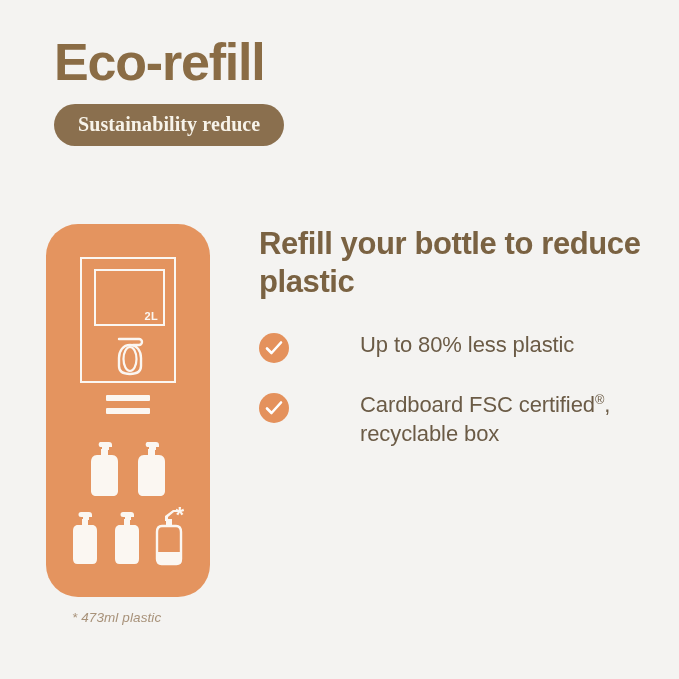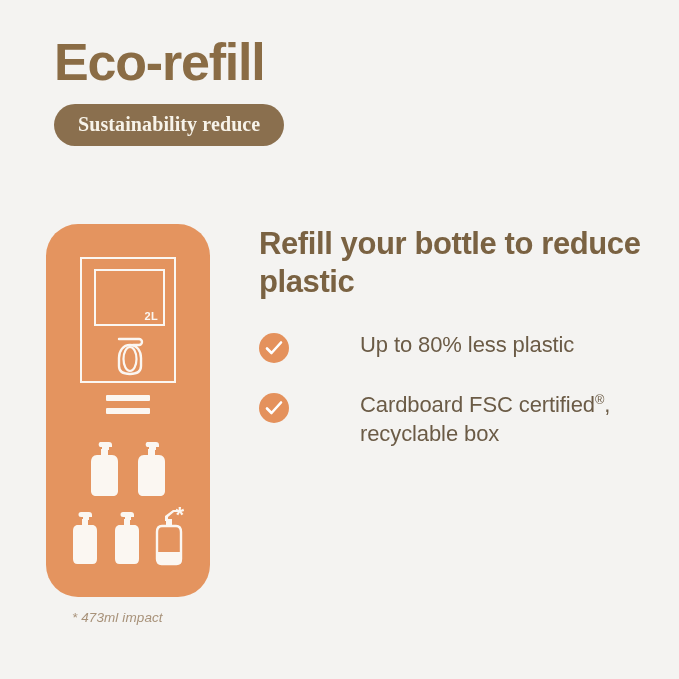--- a/index.html
+++ b/index.html
@@ -269,21 +269,21 @@
         <rect x="13" y="12" width="6" height="7" fill="#fbf7f2"></rect>
         <path d="M9 19 h14 c3.5 0 5 2.5 5 6 v27 c0 3 -1.5 5 -4.5 5 h-15 c-3 0 -4.5 -2 -4.5 -5 v-27 c0 -3.5 1.5 -6 5 -6 z" fill="none" stroke="#fbf7f2" stroke-width="2.4"></path>
         <path d="M5 45 h23 v7 c0 3 -1.5 5 -4.5 5 h-15 c-3 0 -4.5 -2 -4.5 -5 z" fill="#fbf7f2"></path>
       </svg>
     </div>
 
     <div id="asterisk-mark">*</div>
   </div>
 </div>
 
-<div id="footnote">* 473ml impact</div>
+<div id="footnote">* 473ml plastic</div>
 
 <div id="content">
   <h2 id="content-heading">Refill your bottle to reduce plastic</h2>
 
   <ul id="feature-list">
     <li class="feature-item">
       <span class="check-icon">
         <svg width="18" height="16" viewBox="0 0 18 16" fill="none">
           <path d="M2 8.5 L6.5 13 L16 2.5" stroke="#ffffff" stroke-width="2.6" stroke-linecap="round" stroke-linejoin="round"></path>
         </svg>

